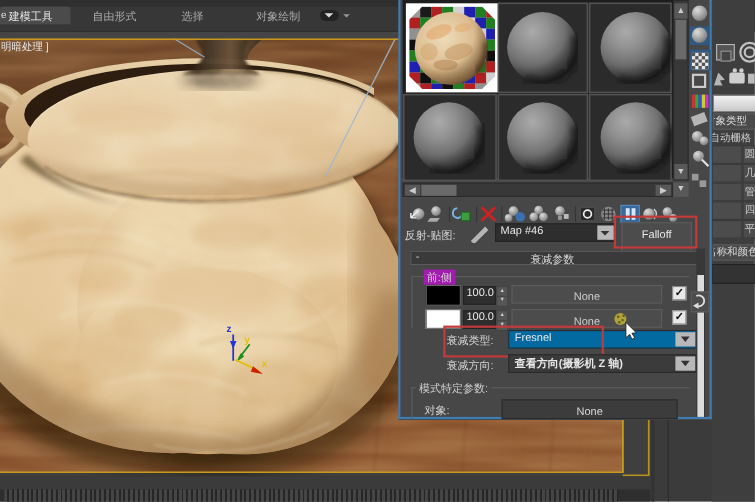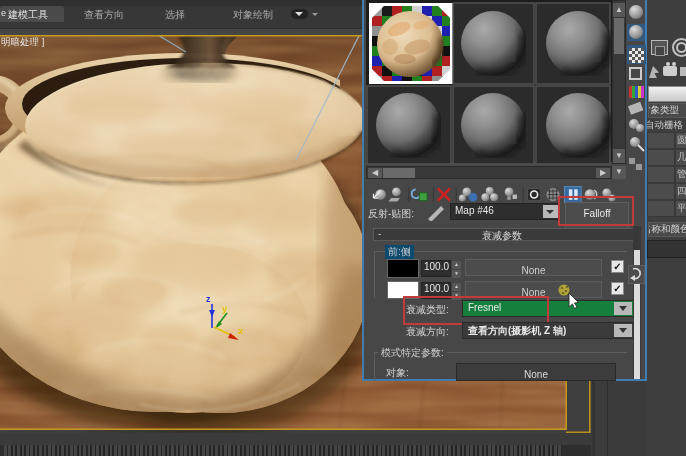--- a/index.html
+++ b/index.html
@@ -187,21 +187,21 @@
   <path d="M 589.8 352 L 589.8 404.2 L 566 404.2" fill="none" stroke="#b8901c" stroke-width="1.6"></path>
 
   <text x="1" y="17" fill="#e8e8e8" font-size="9.5" font-family="Liberation Sans">明暗处理 ]</text>
 </svg>
 
 <div class="ab" style="left:0;top:0;width:686px;height:28px;background:#373737;border-bottom:1px solid #2e2e2e;">
   <div class="ab" style="left:0;top:0;width:686px;height:6px;background:#2f2f2f;"></div>
   <div class="ab" style="left:0;top:6px;width:64px;height:16px;background:#4b4b4b;border-radius:3px 3px 0 0;"></div>
   <div class="ab txt" style="left:1px;top:8px;font-size:9px;color:#e0e0e0;">e</div>
   <div class="ab txt" style="left:8px;top:8px;color:#e6e6e6;">建模工具</div>
-  <div class="ab txt" style="left:84px;top:8px;color:#aaaaaa;">查看方向</div>
+  <div class="ab txt" style="left:84px;top:8px;color:#aaaaaa;">自由形式</div>
   <div class="ab txt" style="left:165px;top:8px;color:#aaaaaa;">选择</div>
   <div class="ab txt" style="left:213px;top:8px;color:#aaaaaa;margin-left:20px;">对象绘制</div>
   <div class="ab" style="left:291px;top:9px;width:17px;height:10px;background:#222;border-radius:5px;"></div>
   <div class="ab" style="left:295px;top:12px;width:0;height:0;border-left:4px solid transparent;border-right:4px solid transparent;border-top:4px solid #ddd;"></div>
   <div class="ab" style="left:312px;top:13px;width:0;height:0;border-left:3px solid transparent;border-right:3px solid transparent;border-top:3px solid #999;"></div>
 </div>
 
 <div class="ab" style="left:0;top:445px;width:591px;height:11px;background:#2e2e2e;">
   <div class="ab" style="left:4px;top:0;width:558px;height:11px;background:repeating-linear-gradient(90deg,#454545 0px,#454545 2.6px,#262626 2.6px,#262626 4.4px);"></div>
 </div>
@@ -476,21 +476,21 @@
   <div class="ab" style="left:201px;top:202px;width:64px;height:34px;background:#4c4c4c;border:1px solid #5d5d5d;box-sizing:border-box;text-align:center;">
     <span class="txt" style="color:#e8e8e8;line-height:16px;">Falloff</span></div>
   <div class="ab" style="left:194px;top:196px;width:72px;height:26px;border:2px solid #c23a3a;"></div>
 
   <div class="ab" style="left:9px;top:228px;width:262px;height:13px;background:#3a3a3a;border:1px solid #5a5a5a;box-sizing:border-box;">
     <span class="txt" style="position:absolute;left:4px;top:-1px;color:#cfcfcf;">-</span>
     <span class="txt" style="position:absolute;left:108px;top:0px;color:#d8d8d8;">衰减参数</span>
   </div>
 
   <div class="ab" style="left:10px;top:251px;width:252px;height:46px;border-top:1px solid #5e5e5e;border-left:1px solid #5e5e5e;"></div>
-  <div class="ab txt" style="left:21px;top:245px;background:#0c4a6e;padding:0 3px;color:#d0d0d0;">前:侧</div>
+  <div class="ab txt" style="left:21px;top:245px;background:#a21caf;padding:0 3px;color:#d0d0d0;">前:侧</div>
 
   <div class="ab" style="left:23px;top:259px;width:30px;height:17px;background:#000;border:1px solid #666;"></div>
   <div class="ab" style="left:57px;top:260px;width:28px;height:15px;background:#2e2e2e;border:1px solid #232323;">
         <span class="txt" style="position:absolute;left:2px;top:0px;color:#e8e8e8;">100.0</span>
       </div>
   <div class="ab" style="left:87px;top:260px;width:9px;height:8px;background:#565656;border:1px solid #444;color:#ccc;font-size:5px;text-align:center;line-height:7px;">▲</div>
   <div class="ab" style="left:87px;top:269px;width:9px;height:8px;background:#565656;border:1px solid #444;color:#ccc;font-size:5px;text-align:center;line-height:6px;">▼</div>
   <div class="ab" style="left:101px;top:259px;width:137px;height:17px;background:#4c4c4c;border:1px solid #5d5d5d;box-sizing:border-box;text-align:center;"><span class="txt" style="color:#cfcfcf;line-height:15px;">None</span></div>
   <div class="ab" style="left:247px;top:260px;width:11px;height:11px;background:#e8e8e8;border:1px solid #888;color:#111;font-size:10px;line-height:11px;text-align:center;font-weight:bold;">✓</div>
 
@@ -504,21 +504,21 @@
   <div class="ab" style="left:23px;top:281px;width:30px;height:16px;background:#fff;border:1px solid #666;"></div>
   <div class="ab" style="left:57px;top:282px;width:28px;height:15px;background:#2e2e2e;border:1px solid #232323;">
         <span class="txt" style="position:absolute;left:2px;top:0px;color:#e8e8e8;">100.0</span>
       </div>
   <div class="ab" style="left:87px;top:282px;width:9px;height:8px;background:#565656;border:1px solid #444;color:#ccc;font-size:5px;text-align:center;line-height:7px;">▲</div>
   <div class="ab" style="left:87px;top:291px;width:9px;height:8px;background:#565656;border:1px solid #444;color:#ccc;font-size:5px;text-align:center;line-height:6px;">▼</div>
   <div class="ab" style="left:101px;top:281px;width:137px;height:17px;background:#4c4c4c;border:1px solid #5d5d5d;box-sizing:border-box;text-align:center;"><span class="txt" style="color:#cfcfcf;line-height:15px;">None</span></div>
   <div class="ab" style="left:247px;top:282px;width:11px;height:11px;background:#e8e8e8;border:1px solid #888;color:#111;font-size:10px;line-height:11px;text-align:center;font-weight:bold;">✓</div>
 
   <div class="ab txt" style="left:42px;top:303px;color:#d5d5d5;">衰减类型:</div>
-  <div class="ab" style="left:98px;top:300px;width:172px;height:17px;background:#15803d;border:1px solid #2a2a2a;box-sizing:border-box;">
+  <div class="ab" style="left:98px;top:300px;width:172px;height:17px;background:#0369a1;border:1px solid #2a2a2a;box-sizing:border-box;">
     <span class="txt" style="position:absolute;left:5px;top:1px;color:#e8e8e8;">Fresnel</span>
     <div class="ab" style="right:1px;top:1px;width:18px;height:13px;background:#b8b8b8;"></div>
     <div class="ab" style="right:6px;top:5px;width:0;height:0;border-left:4px solid transparent;border-right:4px solid transparent;border-top:5px solid #333;"></div>
   </div>
   <div class="ab" style="left:39px;top:296px;width:142px;height:25px;border:2px solid #c23a3a;"></div>
 
   <div class="ab txt" style="left:42px;top:325px;color:#d5d5d5;">衰减方向:</div>
   <div class="ab" style="left:98px;top:322px;width:172px;height:17px;background:#3b3b3b;border:1px solid #2a2a2a;box-sizing:border-box;">
     <span class="txt" style="position:absolute;left:5px;top:1px;color:#e8e8e8;font-weight:bold;">查看方向(摄影机 Z 轴)</span>
     <div class="ab" style="right:1px;top:1px;width:18px;height:13px;background:#b8b8b8;"></div>

